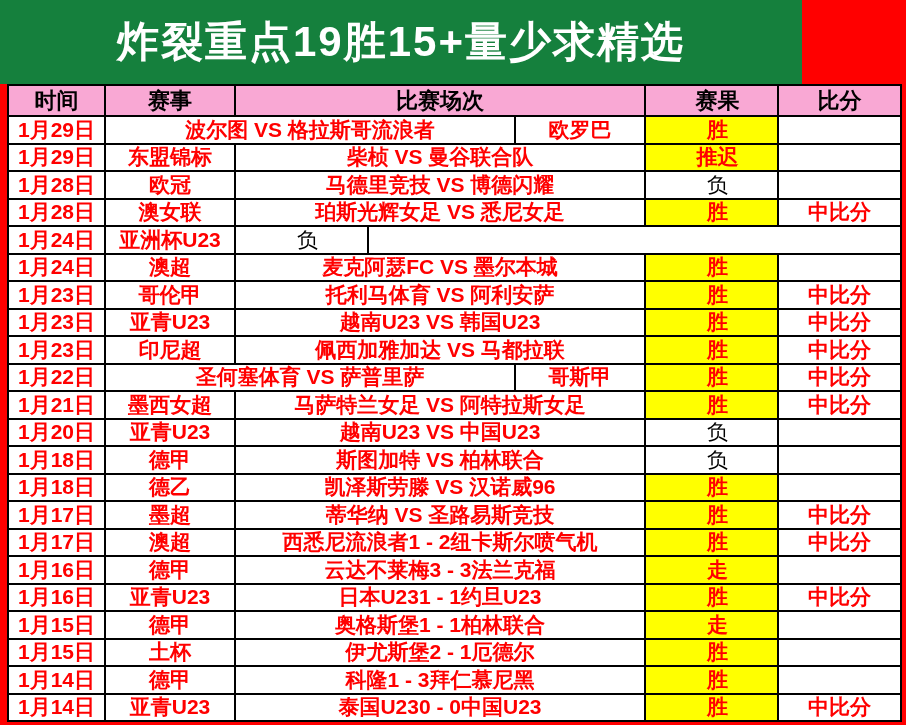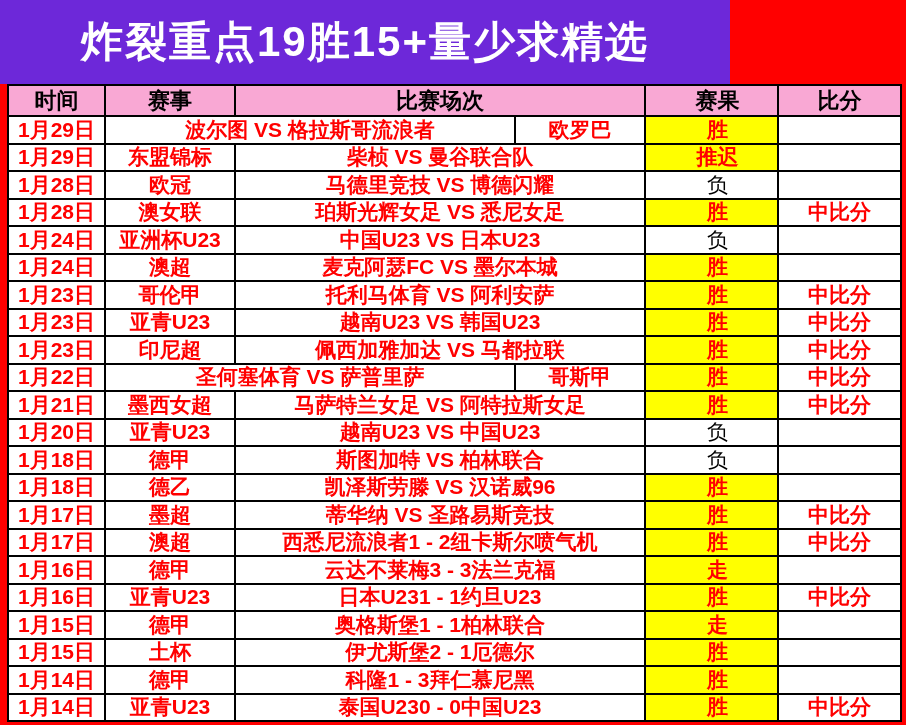--- a/index.html
+++ b/index.html
@@ -4,22 +4,22 @@
 <style>
   * { box-sizing: border-box; margin: 0; padding: 0; }
   html, body {
     width: 906px; height: 725px;
     font-family: "Liberation Sans", "DejaVu Sans", sans-serif;
     background: #FF0000;
     overflow: hidden;
     position: relative;
   }
   .banner {
-    position: absolute; left: 0; top: 0; width: 730px; height: 84px;
-    background: #6d28d9;
+    position: absolute; left: 0; top: 0; width: 802px; height: 84px;
+    background: #15803d;
     display: flex; align-items: center; justify-content: center;
   }
   .banner-title {
     color: #FFFFFF;
     font-size: 42px;
     font-weight: 700;
     letter-spacing: 2px;
     white-space: nowrap;
   }
   .table-area {
@@ -118,21 +118,20 @@
     <div class="cell c-date red-text">1月28日</div>
     <div class="cell c-league red-text">澳女联</div>
     <div class="cell c-match red-text">珀斯光辉女足 VS 悉尼女足</div>
     <div class="cell c-result result-win">胜</div>
     <div class="cell c-score red-text">中比分</div>
   </div>
 
   <div class="t-row">
     <div class="cell c-date red-text">1月24日</div>
     <div class="cell c-league red-text">亚洲杯U23</div>
-    <div class="cell c-match red-text">中国U23 VS 日本U23</div>
     <div class="cell c-result result-loss">负</div>
     <div class="cell c-score red-text"></div>
   </div>
 
   <div class="t-row">
     <div class="cell c-date red-text">1月24日</div>
     <div class="cell c-league red-text">澳超</div>
     <div class="cell c-match red-text">麦克阿瑟FC VS 墨尔本城</div>
     <div class="cell c-result result-win">胜</div>
     <div class="cell c-score red-text"></div>

